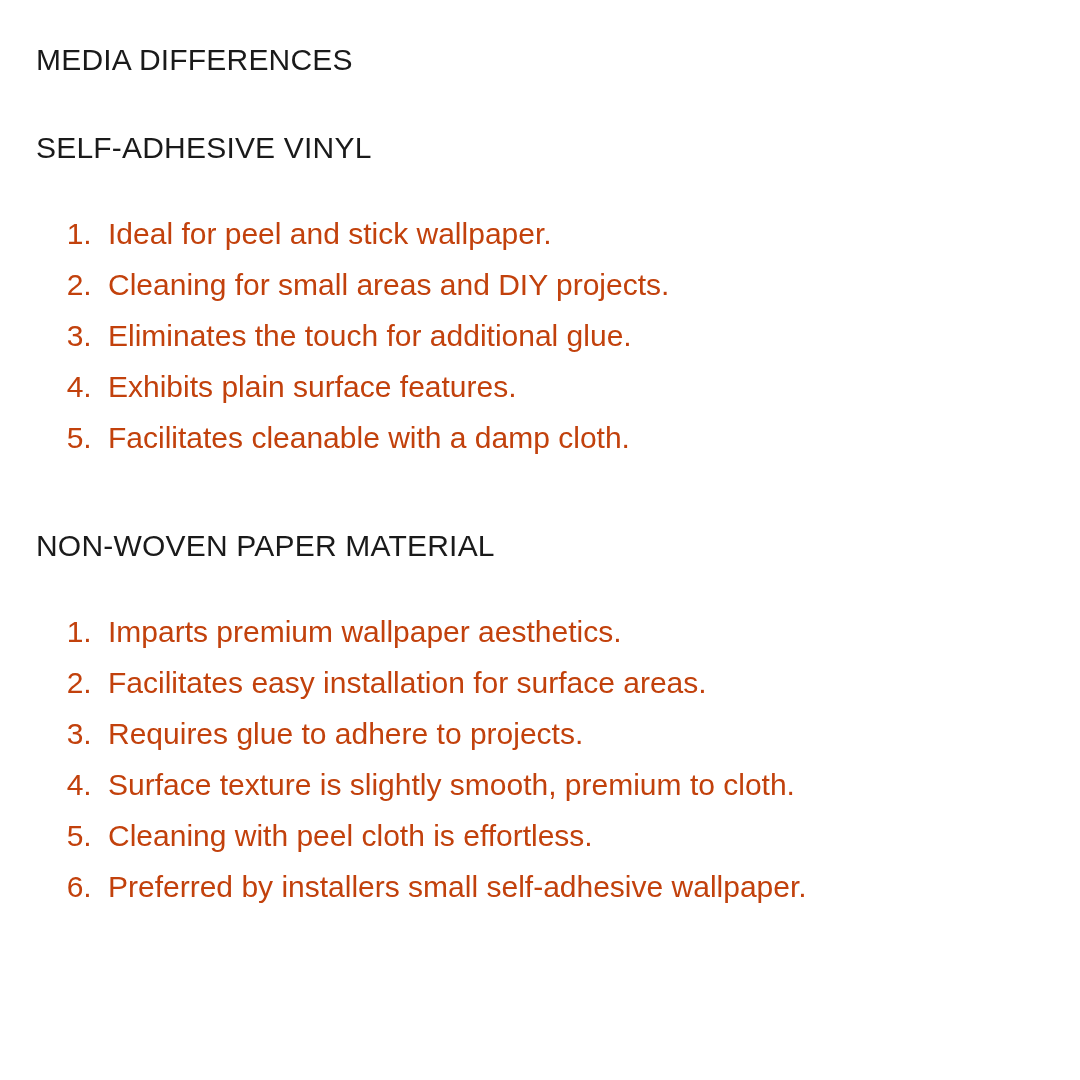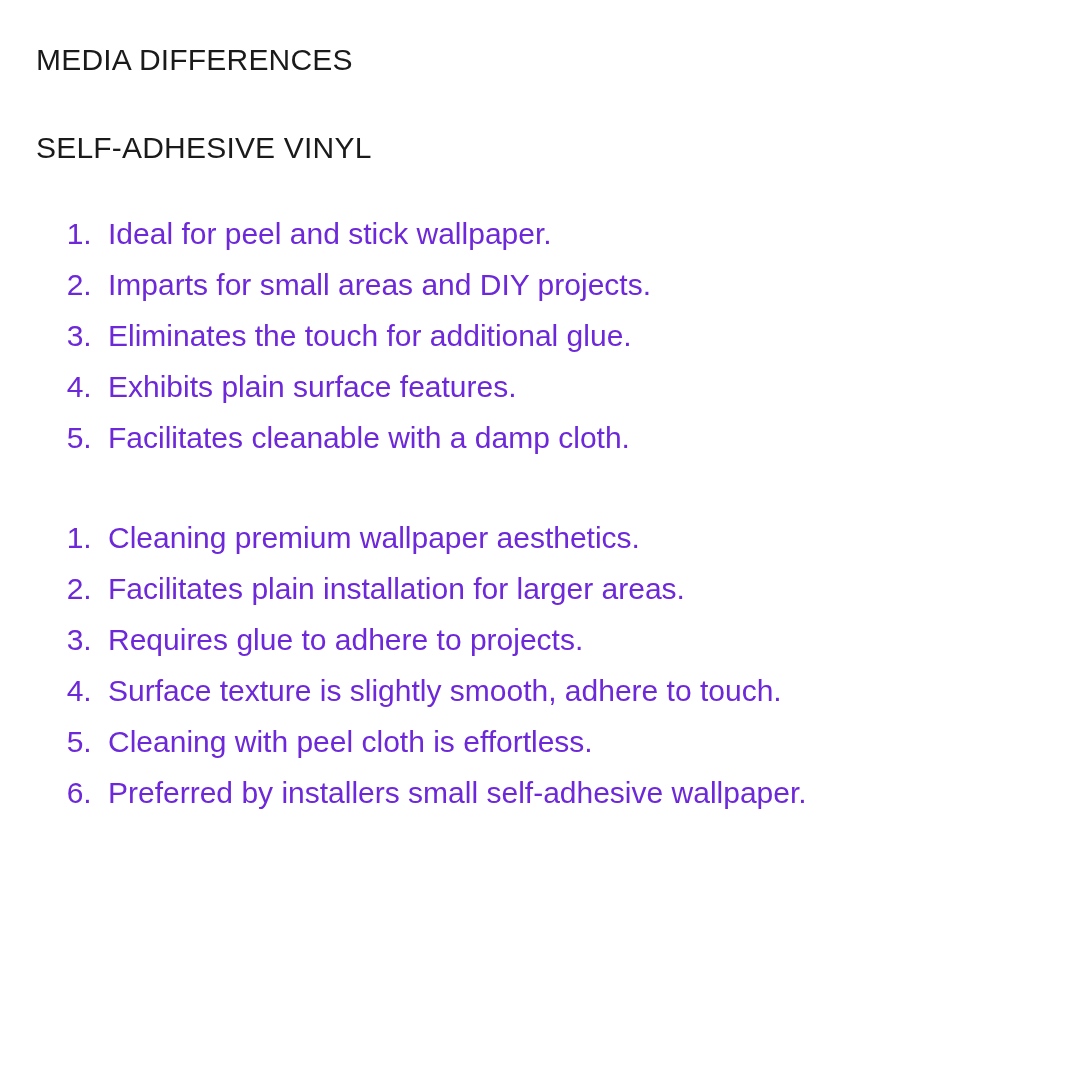--- a/index.html
+++ b/index.html
@@ -43,54 +43,55 @@
   ol.item-list {
     margin: 0;
     padding: 0 0 0 64px;
     list-style: decimal;
     list-style-position: outside;
   }
   ol.item-list li {
     font-size: 30px;
     line-height: 51px;
     font-weight: 400;
-    color: #6d28d9;
+    color: #c2410c;
     padding-left: 8px;
   }
   ol.item-list li::marker {
     font-size: 30px;
   }
   .gap-after-list {
     height: 49px;
   }
 </style>
 </head>
 <body>
 
 <div class="page">
 
   <h1 class="doc-title">MEDIA DIFFERENCES</h1>
 
   <section class="section">
     <h2 class="section-heading">SELF-ADHESIVE VINYL</h2>
     <ol class="item-list">
       <li>Ideal for peel and stick wallpaper.</li>
-      <li>Imparts for small areas and DIY projects.</li>
+      <li>Cleaning for small areas and DIY projects.</li>
       <li>Eliminates the touch for additional glue.</li>
       <li>Exhibits plain surface features.</li>
       <li>Facilitates cleanable with a damp cloth.</li>
     </ol>
   </section>
 
   <div class="gap-after-list"></div>
 
   <section class="section">
+    <h2 class="section-heading">NON-WOVEN PAPER MATERIAL</h2>
     <ol class="item-list">
-      <li>Cleaning premium wallpaper aesthetics.</li>
-      <li>Facilitates plain installation for larger areas.</li>
+      <li>Imparts premium wallpaper aesthetics.</li>
+      <li>Facilitates easy installation for surface areas.</li>
       <li>Requires glue to adhere to projects.</li>
-      <li>Surface texture is slightly smooth, adhere to touch.</li>
+      <li>Surface texture is slightly smooth, premium to cloth.</li>
       <li>Cleaning with peel cloth is effortless.</li>
       <li>Preferred by installers small self-adhesive wallpaper.</li>
     </ol>
   </section>
 
 </div>
 
 </body></html>

